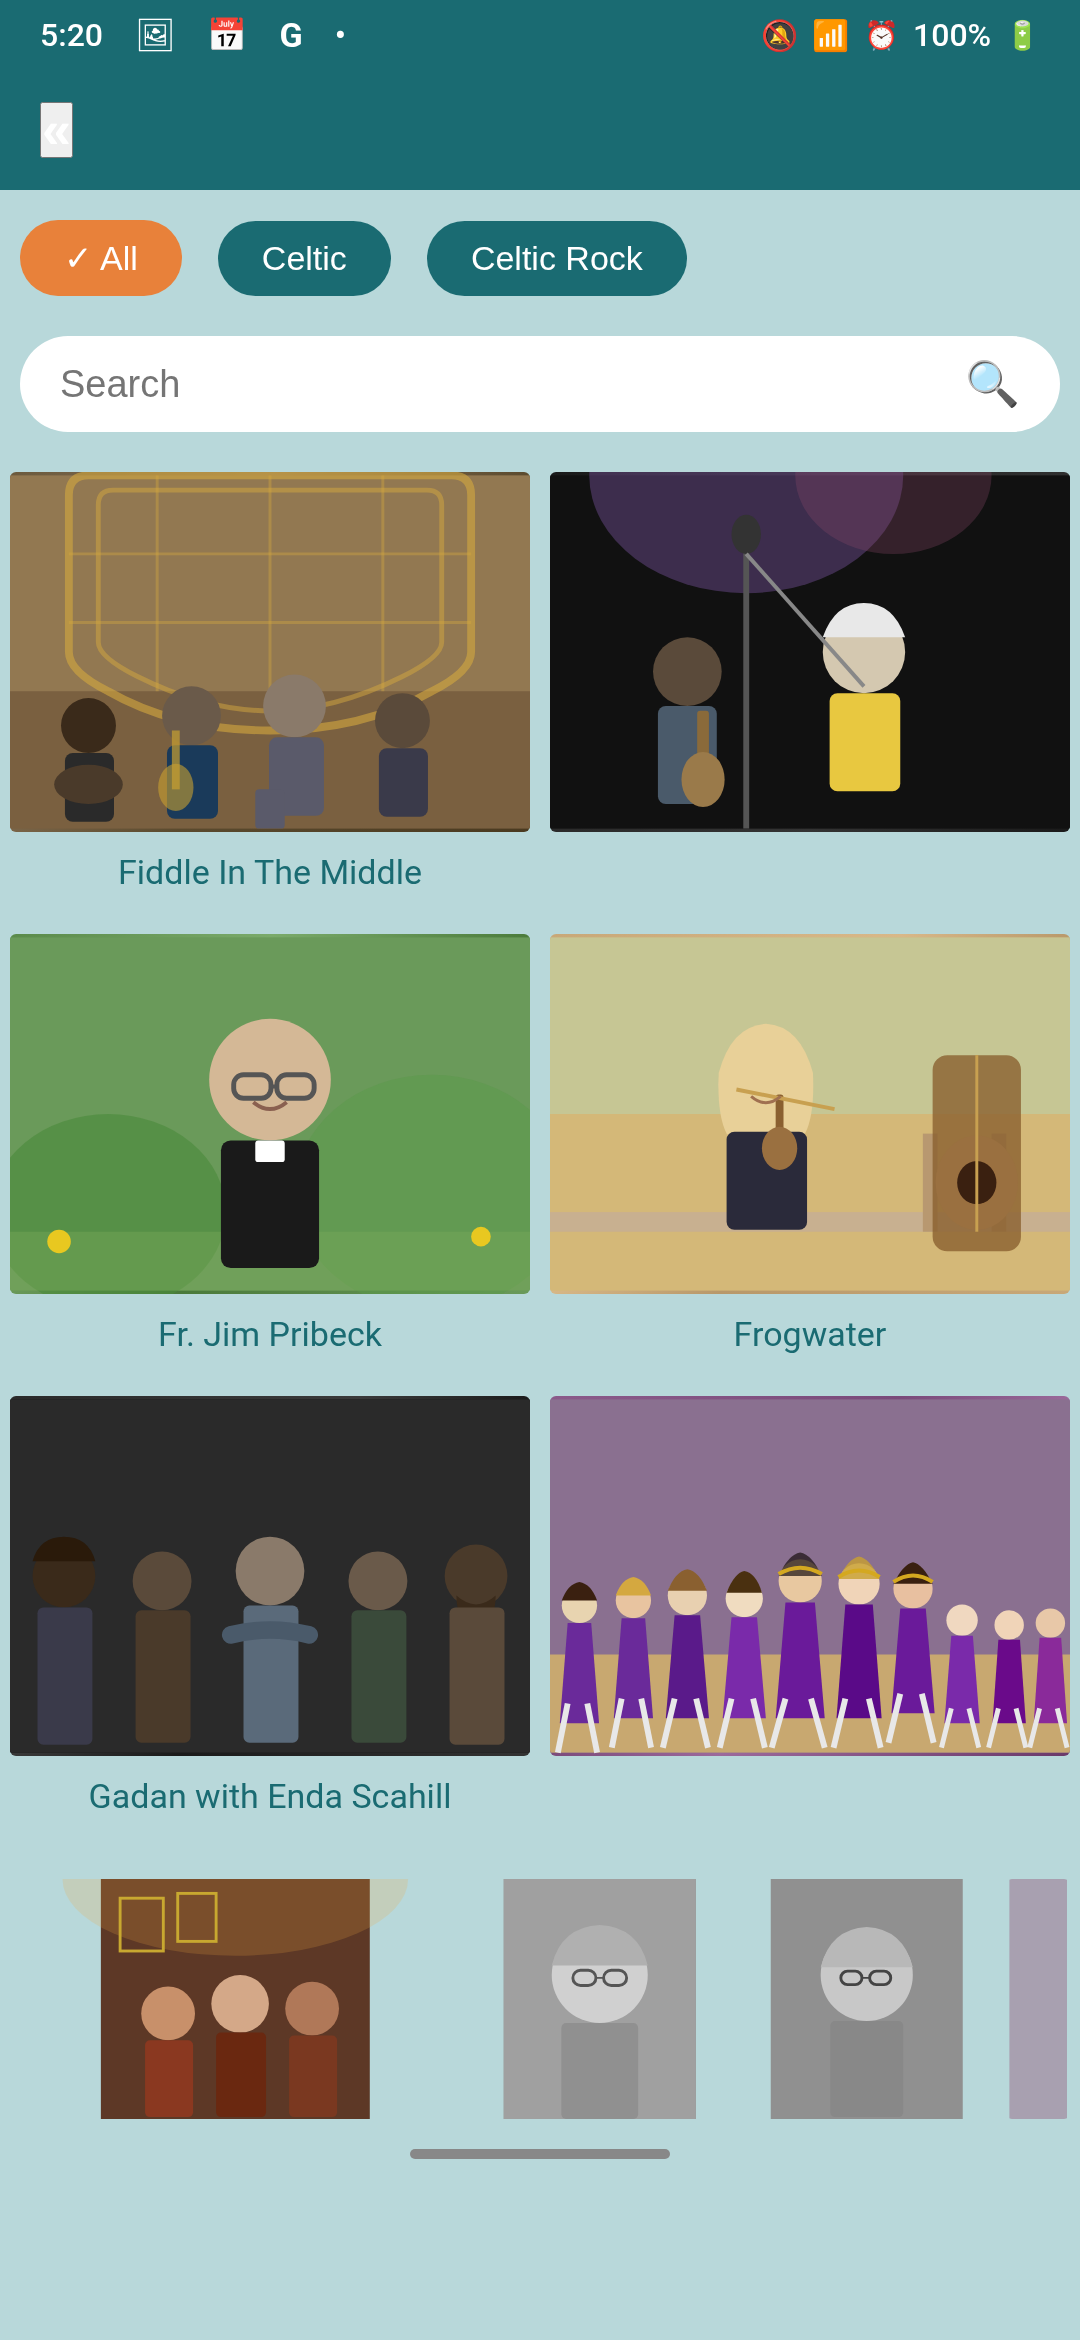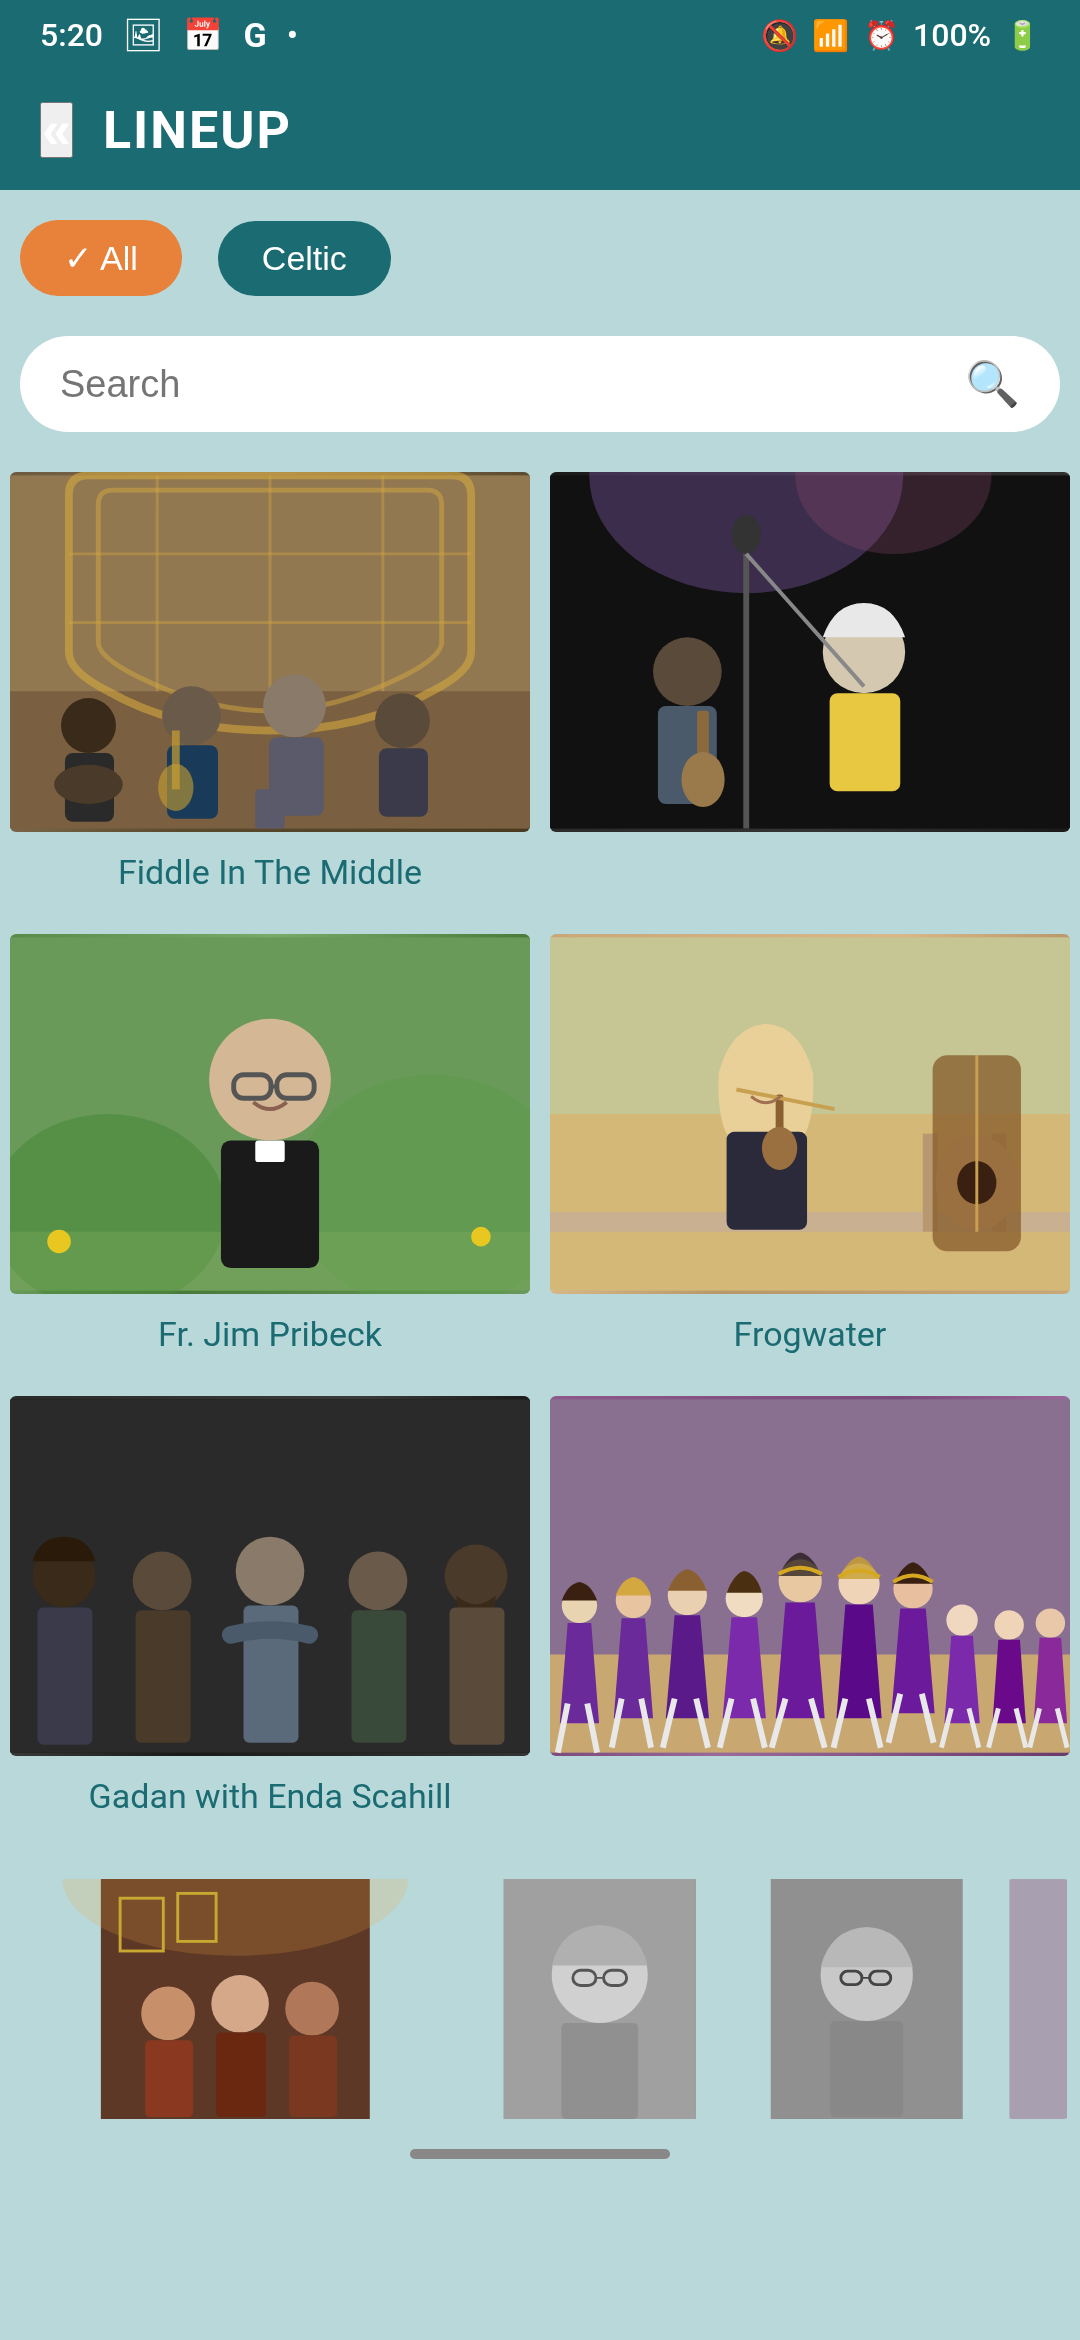--- a/index.html
+++ b/index.html
@@ -18,21 +18,21 @@
       background-color: #1a6b72;
       height: 70px;
       display: flex;
       align-items: center;
       justify-content: space-between;
       padding: 0 40px;
       color: white;
       font-size: 32px;
       font-weight: 500;
     }
-    .status-left { display: flex; align-items: center; gap: 20px; }
+    .status-left { display: flex; align-items: center; gap: 32px; }
     .status-right { display: flex; align-items: center; gap: 14px; }
 
     
     .header {
       background-color: #1a6b72;
       height: 120px;
       display: flex;
       align-items: center;
       padding: 0 40px;
       gap: 30px;
@@ -216,26 +216,26 @@
     <span style="font-size:30px;">🔕</span>
     <span style="font-size:30px;">📶</span>
     <span style="font-size:28px;">⏰</span>
     <span>100%</span>
     <span style="font-size:28px;">🔋</span>
   </div>
 </div>
 
 <div class="header">
   <button class="back-btn">«</button>
-  <span class="header-title">LINEUP</span>
 </div>
 
 <div class="filter-row">
   <button class="filter-pill active">✓ All</button>
   <button class="filter-pill inactive">Celtic</button>
+  <button class="filter-pill inactive">Celtic Rock</button>
 </div>
 
 <div class="search-container">
   <div class="search-bar">
     <input class="search-input" type="text" placeholder="Search" style="">
     <span class="search-icon-wrap">🔍</span>
   </div>
 </div>
 
 <div class="artist-grid">

